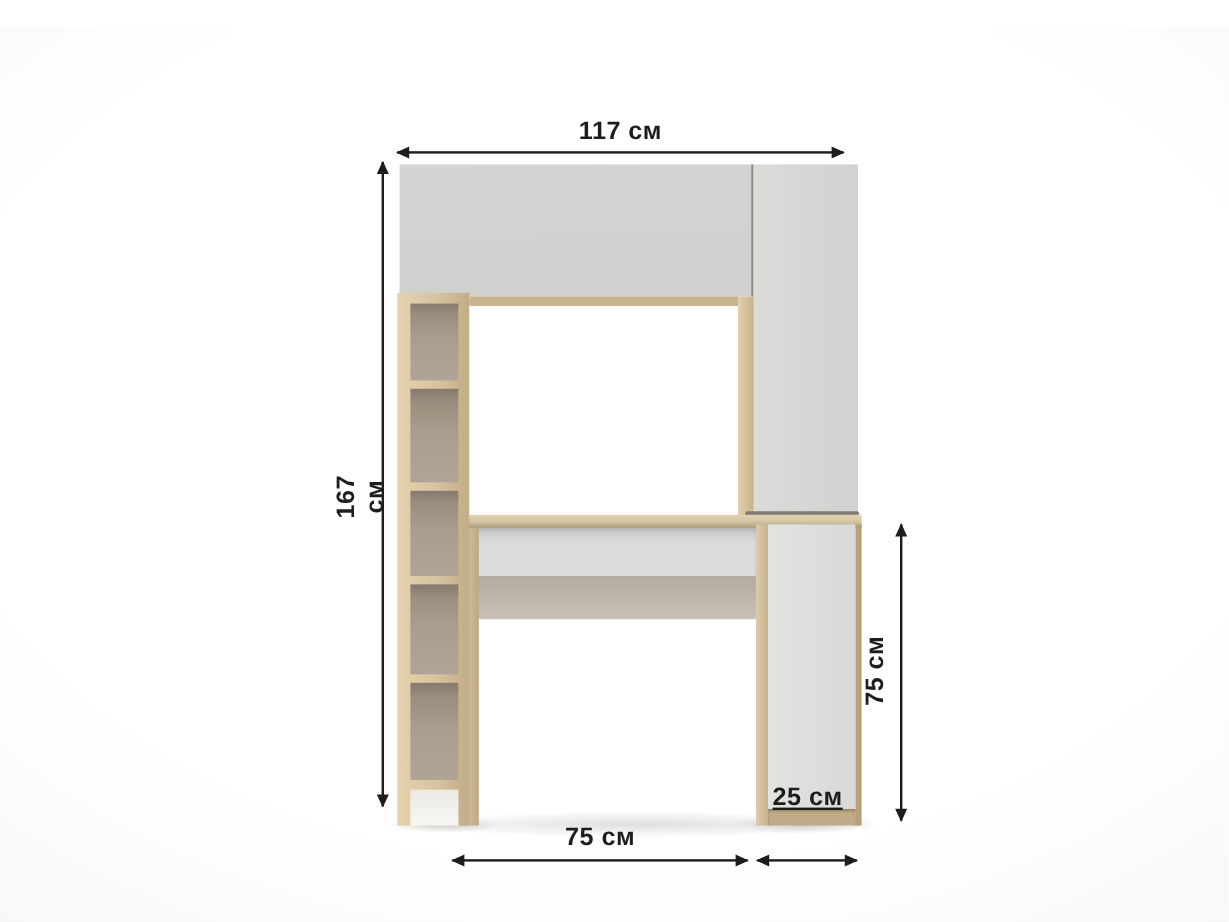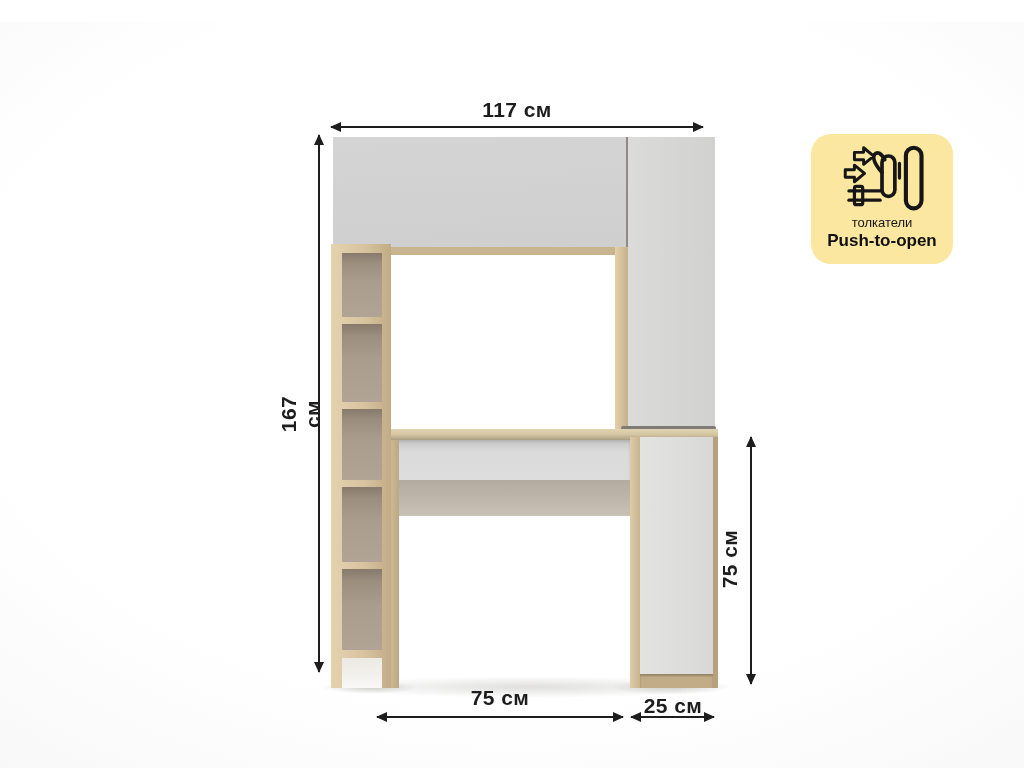--- a/index.html
+++ b/index.html
@@ -81,21 +81,21 @@
   .arrow-right{left:750px;top:415px;height:247px;}
   .arrow-bottom-left{left:377px;top:694px;width:246px;}
   .arrow-bottom-right{left:631px;top:694px;width:83px;}
 
   .dim-label{position:absolute;font-size:21px;font-weight:600;letter-spacing:.4px;
     color:var(--dimension-color,#1D1D1D);text-align:center;}
   .label-top{left:457px;top:76px;width:120px;}
   .label-left{left:266px;top:368px;width:70px;transform:rotate(-90deg);}
   .label-right{left:700px;top:525px;width:60px;transform:rotate(-90deg);}
   .label-bottom-left{left:440px;top:664px;width:120px;}
-  .label-bottom-right{left:613px;top:672px;width:120px;}
+  .label-bottom-right{left:613px;top:631px;width:120px;text-decoration:underline;}
 
   
   .badge{position:absolute;left:811px;top:112px;width:142px;height:130px;
     background:var(--badge-bg,#FBE7A0);border-radius:20px;
     display:flex;flex-direction:column;align-items:center;}
   .badge svg{margin-top:11px;display:block;}
   .badge-ru{font-size:13px;font-weight:400;color:#151515;margin-top:3px;line-height:1.1;}
   .badge-en{font-size:17px;font-weight:700;color:#111;margin-top:2px;line-height:1.1;}
 </style>
 </head>
@@ -138,32 +138,14 @@
   <div class="v-arrow arrow-right"></div>
   <div class="h-arrow arrow-bottom-left"></div>
   <div class="h-arrow arrow-bottom-right"></div>
 
   <div class="dim-label label-top">117 см</div>
   <div class="dim-label label-left">167 см</div>
   <div class="dim-label label-right">75 см</div>
   <div class="dim-label label-bottom-left">75 см</div>
   <div class="dim-label label-bottom-right">25 см</div>
 
-  <div class="badge">
-    <svg width="92" height="68" viewBox="0 0 100 74" fill="none" stroke="#161616" stroke-linecap="round" stroke-linejoin="round">
-
-      <rect x="76" y="3" width="17" height="66" rx="8.5" stroke-width="4.5"></rect>
-      <line x1="69" y1="20" x2="69" y2="36" stroke-width="3.5"></line>
-
-      <rect x="50" y="12" width="14" height="44" rx="7" stroke-width="4"></rect>
-      <path d="M50,30 Q38,16 42,10 Q47,5 53,16" stroke-width="4"></path>
-      <line x1="14" y1="50" x2="50" y2="50" stroke-width="3.5"></line>
-      <line x1="14" y1="60" x2="48" y2="60" stroke-width="3.5"></line>
-      <rect x="20" y="45" width="9" height="20" rx="2" stroke-width="3.5"></rect>
-
-      <path d="M20,8 h10 v-5 l11,9 -11,9 v-5 h-10 z" stroke-width="3.2"></path>
-      <path d="M10,27 h10 v-5 l11,9 -11,9 v-5 h-10 z" stroke-width="3.2"></path>
-    </svg>
-    <div class="badge-ru">толкатели</div>
-    <div class="badge-en">Push-to-open</div>
-  </div>
 
 </div>
 
 </body></html>

